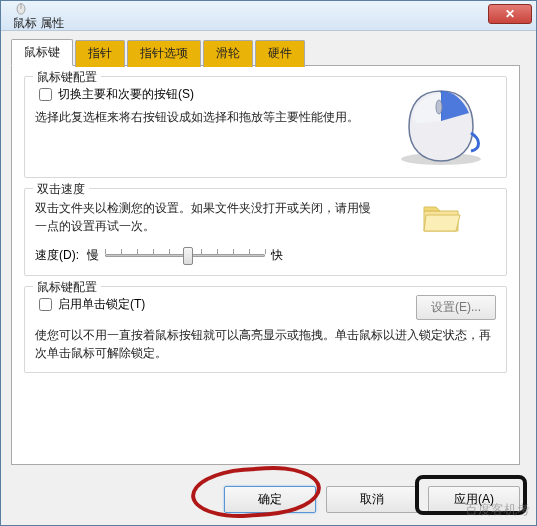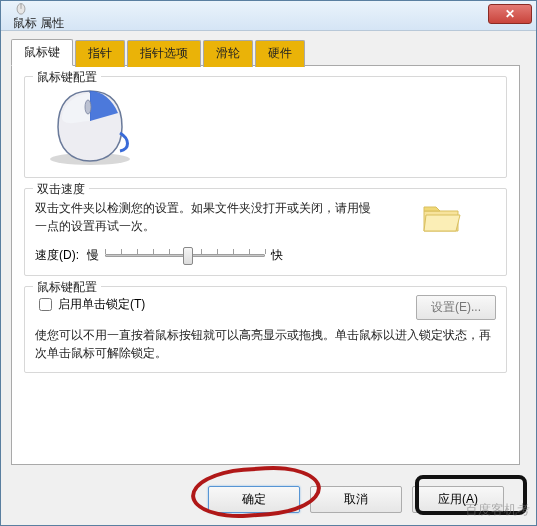--- a/index.html
+++ b/index.html
@@ -168,21 +168,21 @@
     float: right;
     border: 1px solid #adadad;
     background: linear-gradient(to bottom, #f8f8f8, #e6e6e6);
     padding: 3px 14px;
     font-size: 12px;
     border-radius: 2px;
     color: #777;
   }
   .footer {
     position: absolute;
-    right: 32px;
+    right: 16px;
     bottom: 12px;
     display: flex;
     gap: 10px;
   }
   .btn {
     border: 1px solid #adadad;
     background: linear-gradient(to bottom, #f8f8f8, #e6e6e6);
     padding: 4px 0;
     width: 92px;
     text-align: center;
@@ -241,20 +241,27 @@
       <div class="tab"><span>指针选项</span></div>
       <div class="tab"><span>滑轮</span></div>
       <div class="tab"><span>硬件</span></div>
     </div>
 
     <div class="tabpanel">
 
       <div class="group">
         <span class="group-legend">鼠标键配置</span>
         <div class="row">
+          <div class="col-left">
+            <div class="checkline">
+              <input type="checkbox" style="">
+              <label>切换主要和次要的按钮(S)</label>
+            </div>
+            <div class="desc">选择此复选框来将右按钮设成如选择和拖放等主要性能使用。</div>
+          </div>
           <div class="col-right">
             <svg class="mouse-illus" viewBox="0 0 100 82">
               <ellipse cx="50" cy="74" rx="40" ry="6" fill="#d8d8d8"></ellipse>
               <path d="M50 6 C28 6 18 20 18 42 C18 64 32 76 50 76 C68 76 82 64 82 42 C82 20 72 6 50 6 Z" fill="#ededf2" stroke="#6a7a9a" stroke-width="1.5"></path>
               <path d="M50 6 C50 6 50 36 50 36" stroke="#6a7a9a" stroke-width="1.2"></path>
               <path d="M18 42 C18 42 82 42 82 42" stroke="#6a7a9a" stroke-width="0" fill="none"></path>
               <path d="M50 6 C62 6 72 14 78 28 L50 36 Z" fill="#3a6bd8" opacity="0.9"></path>
               <path d="M22 34 C22 22 32 10 50 8 L50 36 C40 36 26 42 22 34 Z" fill="#f2f4f8"></path>
               <path d="M80 48 C90 54 90 64 80 66" fill="none" stroke="#3a6bd8" stroke-width="3"></path>
               <ellipse cx="48" cy="22" rx="3" ry="7" fill="#bcc2d2" stroke="#7a84a0" stroke-width="0.8"></ellipse>

